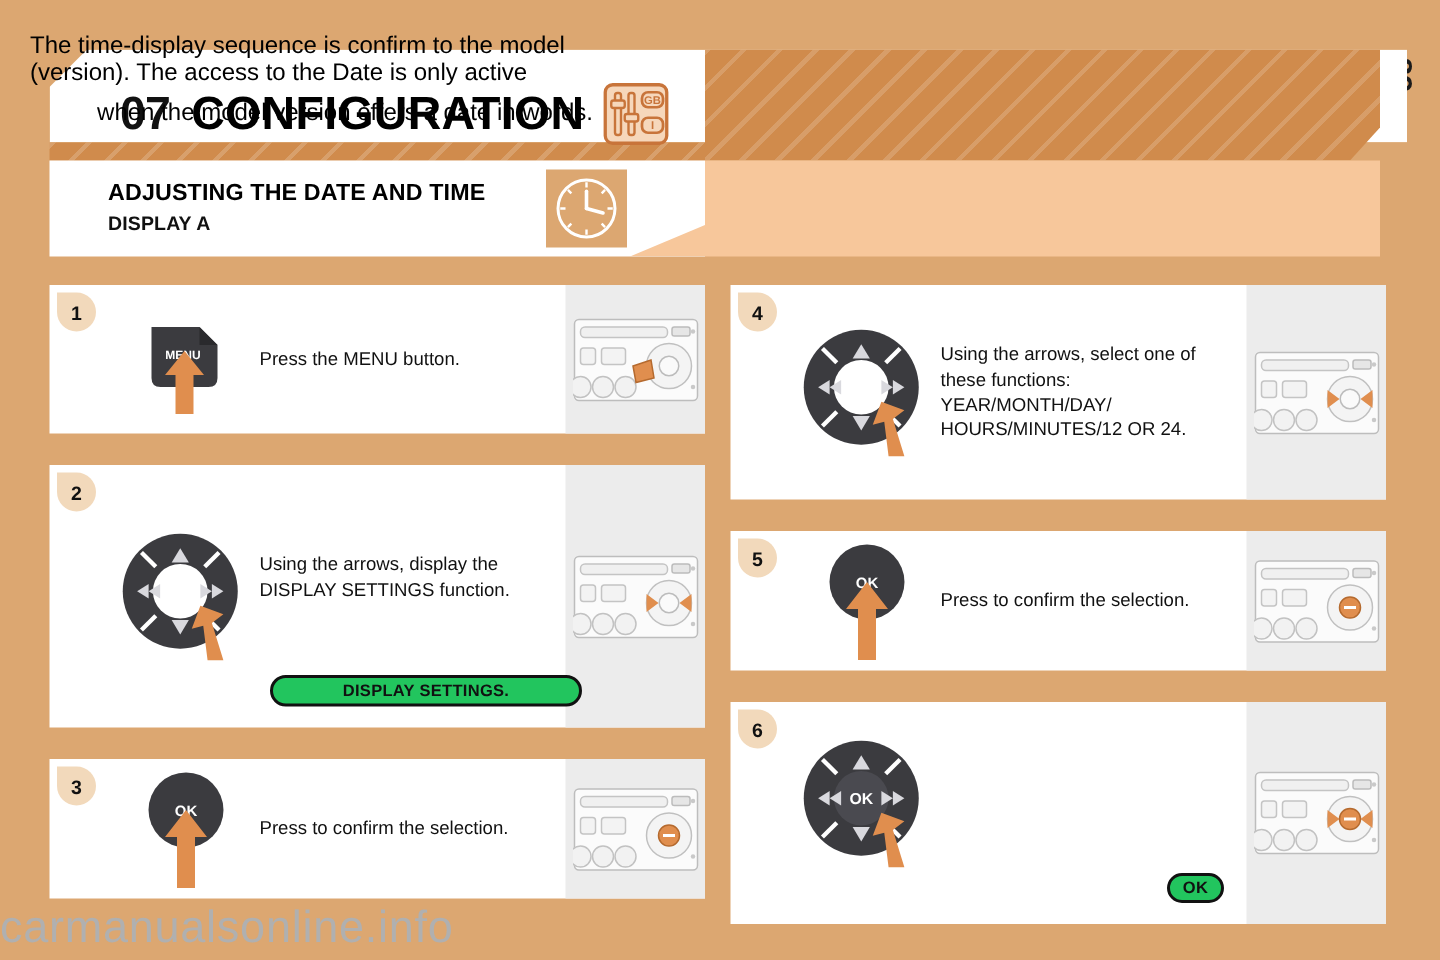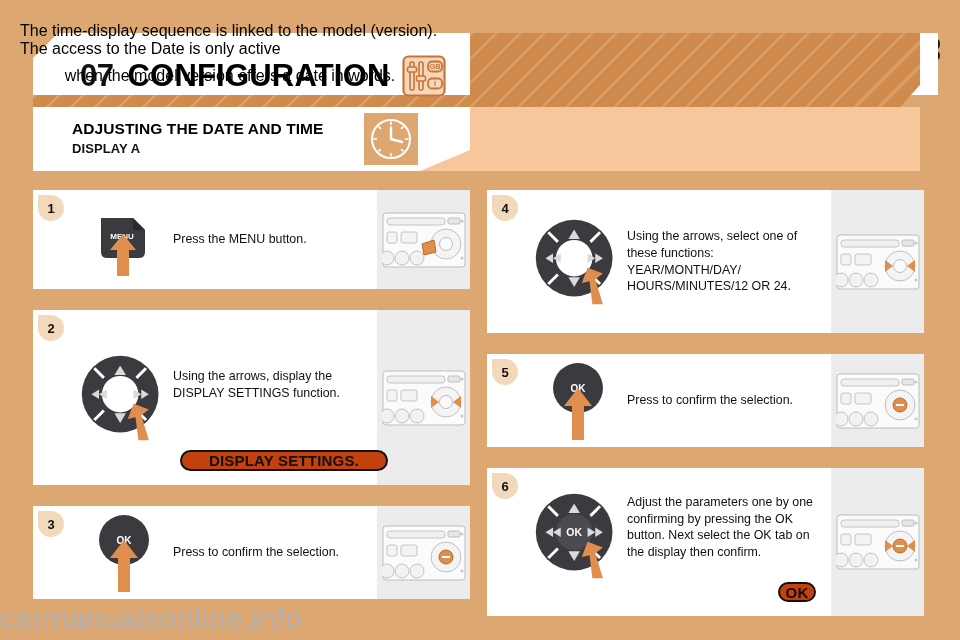--- a/index.html
+++ b/index.html
@@ -149,22 +149,22 @@
   }
   .step-text {
     flex: 1 1 auto;
     font-size: 12.4px; color: #111; line-height: 1.35;
     padding-right: 15px;
   }
   .pill {
     position: absolute;
     border: 2px solid #111;
     border-radius: 14px;
-    background: #c2410c;
-    font-size: 15px; font-weight: bold; color: #111;
+    background: #22c55e;
+    font-size: 11px; font-weight: bold; color: #111;
     display: flex; align-items: center; justify-content: center;
     letter-spacing: 0.2px;
   }
   #pill-display { left: 147px; bottom: 14px; width: 208px; height: 21px; }
   #pill-ok      { right: 108px; bottom: 14px; width: 38px;  height: 20px; }
 
   
   #watermark {
     position: absolute; left: 0; bottom: 4px;
     width: 960px; text-align: left;
@@ -224,21 +224,21 @@
         <line x1="16.9" y1="36.1" x2="14.6" y2="38.4"></line>
     </g>
     <line x1="27" y1="26" x2="27" y2="14.5" stroke="#ffffff" stroke-width="2.4" stroke-linecap="round"></line>
     <line x1="27" y1="26" x2="38" y2="29" stroke="#ffffff" stroke-width="2.4" stroke-linecap="round"></line>
   </svg>
 </div>
 
 <div id="info-panel"></div>
 <div id="info-corner"></div>
 <div id="info-text">
-  <div class="line">The time-display sequence is linked to the model (version). The access to the Date is only active</div>
+  <div class="line">The time-display sequence is confirm to the model (version). The access to the Date is only active</div>
   <div class="line">when the model version offers a date in words.</div>
 </div>
 
 <div class="col" id="col-left">
 
   <div class="card" style="height:99px">
     <div class="card-body">
       <div class="badge">1</div>
       <div class="ctrl">
         <svg viewBox="0 0 70 80" width="70" height="80">
@@ -452,21 +452,20 @@
             <polygon points="14,44 22,39 22,49"></polygon>
               <polygon points="22,44 30,39 30,49"></polygon>
           </g>
           <g fill="#d9d9de">
             <polygon points="74,44 66,39 66,49"></polygon>
               <polygon points="66,44 58,39 58,49"></polygon>
           </g>
           <path d="M58 54 L74 60 L66 66 L74 92 L63 92 L60 68 L52 70 Z" fill="#e08e4e"></path>
         </svg>
       </div>
-      <div class="step-text" style="align-self:flex-start;margin-top:26px">Adjust the parameters one by one confirming by pressing the OK button. Next select the OK tab on the display then confirm.</div>
     </div>
     <div class="card-thumb">
       <svg viewBox="0 0 84 56" width="84" height="56">
         <rect x="1" y="1" width="82" height="54" rx="3" fill="#fbfbfb" stroke="#bdbdbd" stroke-width="1"></rect>
         <rect x="5" y="6" width="58" height="7" rx="3" fill="#f0f0f0" stroke="#c4c4c4"></rect>
         <rect x="66" y="6" width="12" height="6" rx="1.5" fill="#e6e6e6" stroke="#bcbcbc"></rect>
         <circle cx="80" cy="9" r="1.5" fill="#c9c9c9"></circle>
         <rect x="5" y="20" width="10" height="11" rx="2" fill="#f3f3f3" stroke="#c4c4c4"></rect>
         <rect x="19" y="20" width="16" height="11" rx="2" fill="#f3f3f3" stroke="#c4c4c4"></rect>
         <circle cx="64" cy="32" r="15" fill="#f4f4f4" stroke="#c0c0c0"></circle>

